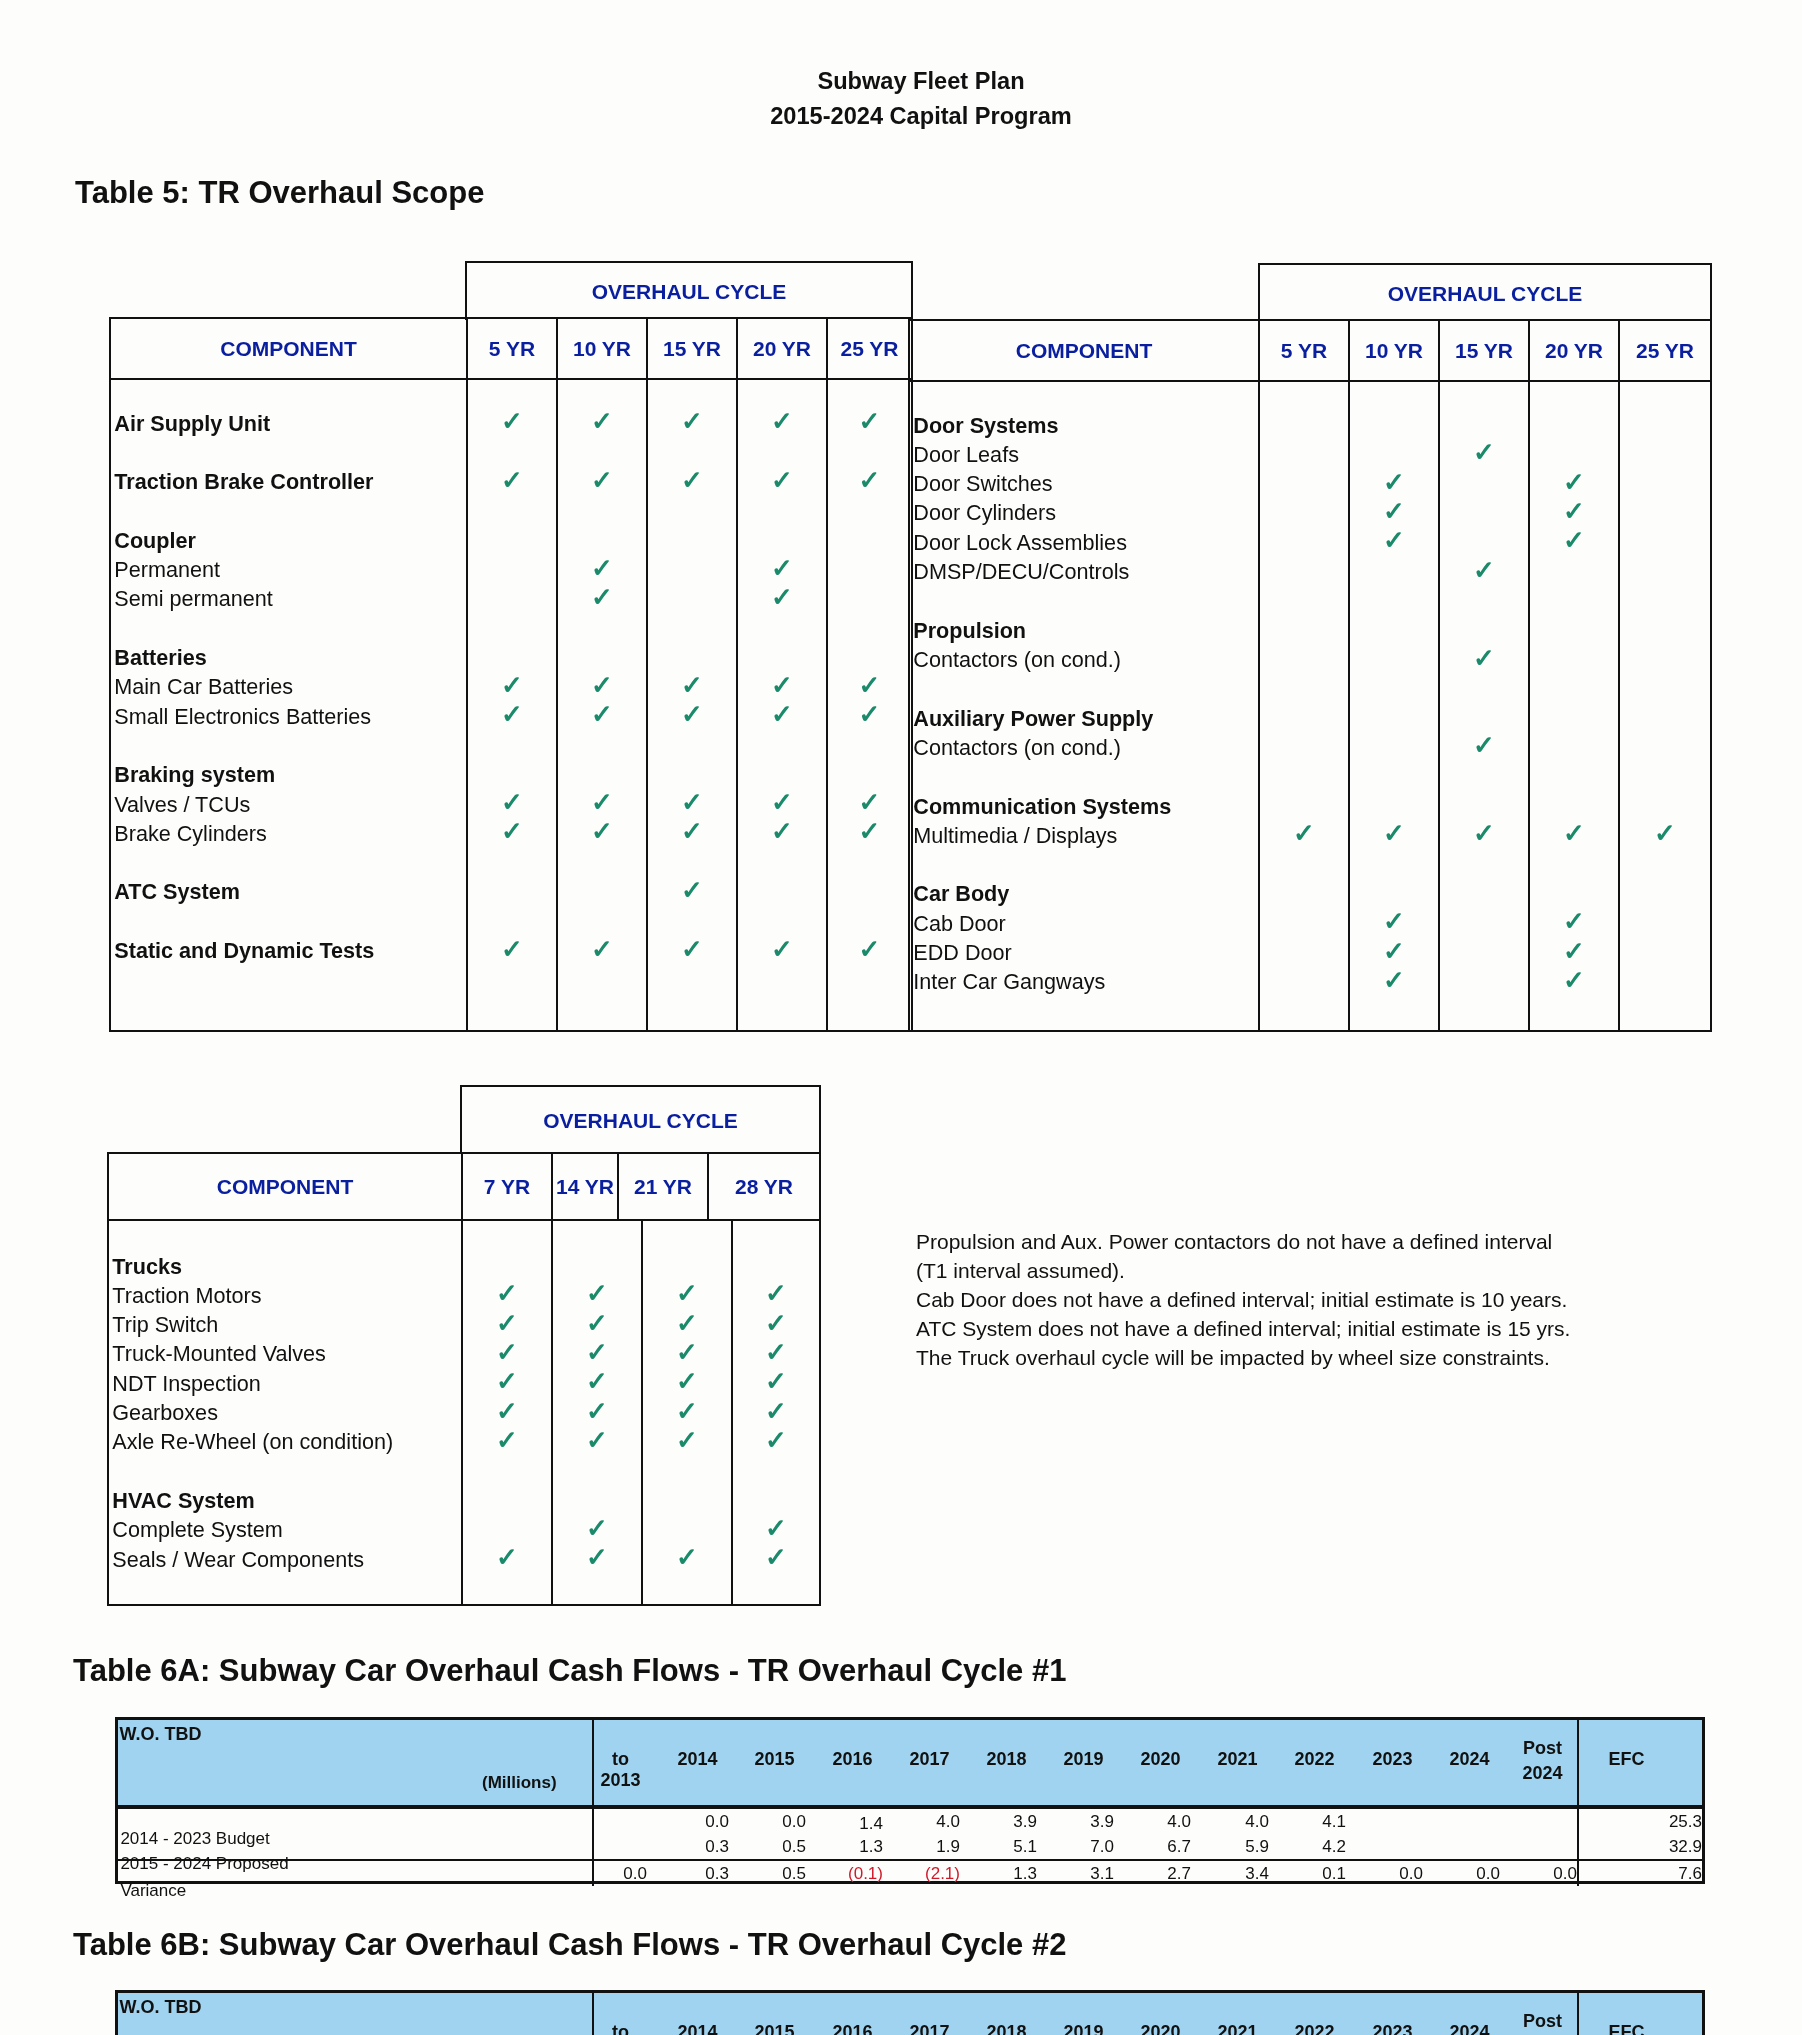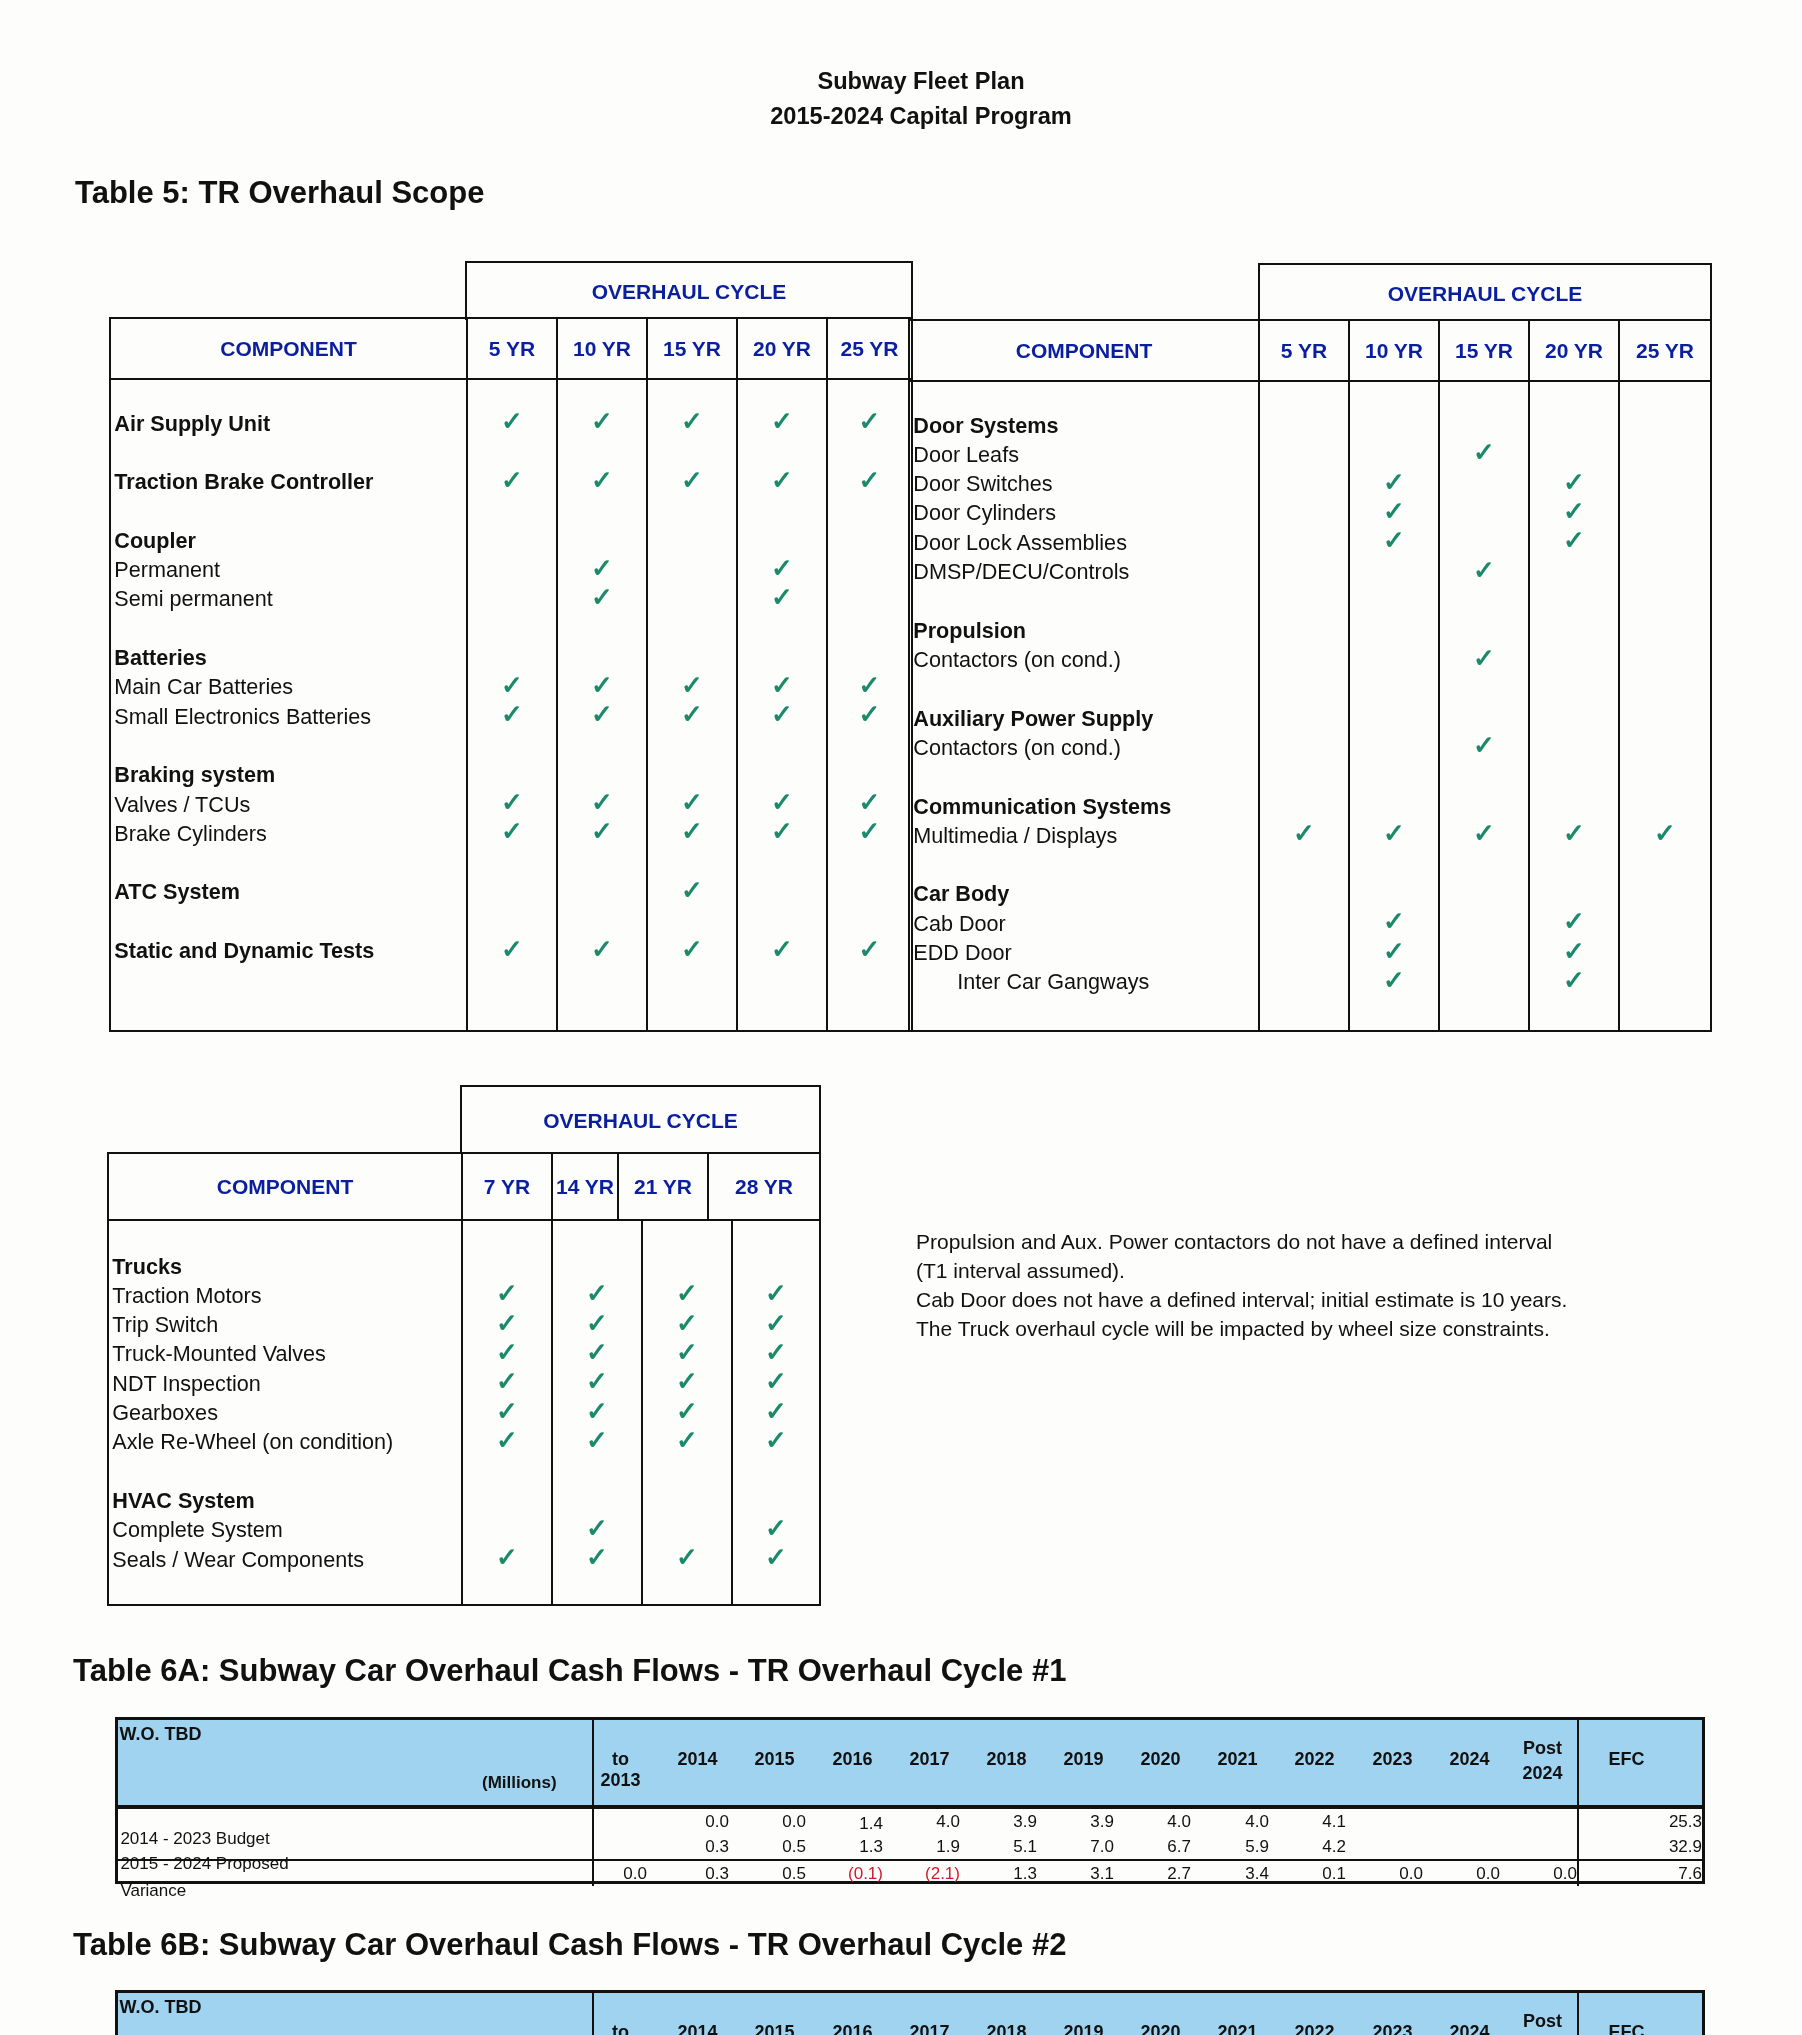--- a/index.html
+++ b/index.html
@@ -144,21 +144,21 @@
         <div class="comp" style="top: 177px;">DMSP/DECU/Controls</div>
         <div class="comp b" style="top: 236px;">Propulsion</div>
         <div class="comp" style="top: 265px;">Contactors (on cond.)</div>
         <div class="comp b" style="top: 324px;">Auxiliary Power Supply</div>
         <div class="comp" style="top: 353px;">Contactors (on cond.)</div>
         <div class="comp b" style="top: 412px;">Communication Systems</div>
         <div class="comp" style="top: 441px;">Multimedia / Displays</div>
         <div class="comp b" style="top: 499px;">Car Body</div>
         <div class="comp" style="top: 529px;">Cab Door</div>
         <div class="comp" style="top: 558px;">EDD Door</div>
-        <div class="comp" style="top: 587px; padding-left: 44px;">Inter Car Gangways</div>
+        <div class="comp" style="top: 587px;">Inter Car Gangways</div>
       </div>
     <div class="col" style="width:90px;">
         <div class="ck chk" style="top: 438px;">✓</div>
       </div>
     <div class="col" style="width:90px;">
         <div class="ck chk" style="top: 87px;">✓</div>
         <div class="ck chk" style="top: 116px;">✓</div>
         <div class="ck chk" style="top: 145px;">✓</div>
         <div class="ck chk" style="top: 438px;">✓</div>
         <div class="ck chk" style="top: 526px;">✓</div>
@@ -247,20 +247,21 @@
         <div class="ck chk" style="top: 294px;">✓</div>
         <div class="ck chk" style="top: 323px;">✓</div>
       </div>
   </div>
 </div>
 
 <div class="abs notes">
   <div>Propulsion and Aux. Power contactors do not have a defined interval</div>
   <div>(T1 interval assumed).</div>
   <div>Cab Door does not have a defined interval; initial estimate is 10 years.</div>
+  <div>ATC System does not have a defined interval; initial estimate is 15 yrs.</div>
   <div>The Truck overhaul cycle will be impacted by wheel size constraints.</div>
 </div>
 
 <div class="abs sec-title" style="top:1653px; left:73px;">Table 6A: Subway Car Overhaul Cash Flows - TR Overhaul Cycle #1</div>
 <div class="abs cf" style="left:115px; top:1717px; width:1590px; height:167px;" id="t6a">
     <div class="head">
       <div class="abs" style="left:1.6px;top:4.1px;font-weight:bold;font-size:18px;">W.O. TBD</div>
      <div class="abs" style="left:364px;top:53px;font-weight:bold;font-size:17px;">(Millions)</div>
      <div class="vline" style="left:474px;"></div>
      <div class="vline" style="left:1459px;"></div>

